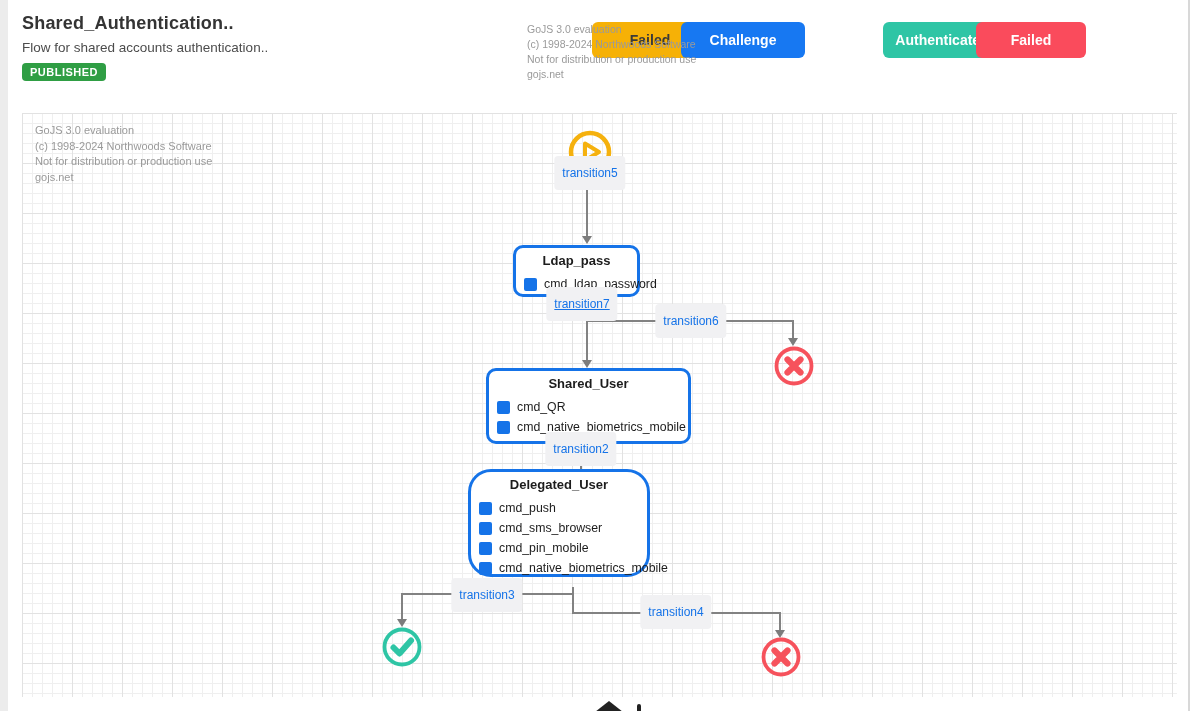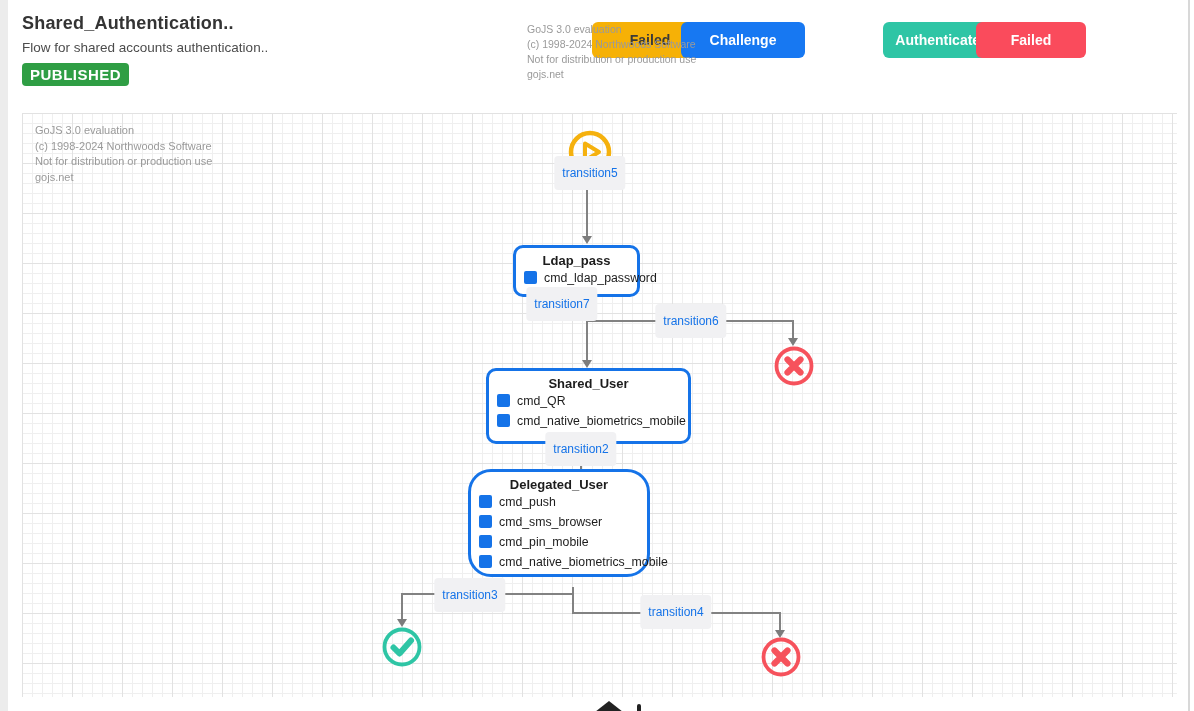--- a/index.html
+++ b/index.html
@@ -8,21 +8,21 @@
   #page { position:relative; width:1194px; height:711px; background:#fff; }
 
   
   .left-strip { position:absolute; left:0; top:0; width:8px; height:711px; background:#ececec; }
   .right-line { position:absolute; left:1188px; top:0; width:2px; height:711px; background:#d8d8d8; }
 
   
   .hdr-title { position:absolute; left:22px; top:13px; font-size:18px; font-weight:bold; color:#343434; letter-spacing:.2px; }
   .hdr-sub { position:absolute; left:22px; top:40px; font-size:13.5px; color:#4c4c4c; }
   .hdr-badge { position:absolute; left:22px; top:63px; background:#2f9e44; color:#fff;
-    font-size:15px; font-weight:bold; padding:3px 8px; border-radius:4px; letter-spacing:.5px; }
+    font-size:11px; font-weight:bold; padding:3px 8px; border-radius:4px; letter-spacing:.5px; }
 
   .pal-btn { position:absolute; top:22px; height:36px; border:none; border-radius:6px;
     font-family:"Liberation Sans", sans-serif; font-size:14px; font-weight:bold; cursor:pointer; }
   #btn-start { left:592px; width:116px; background:#f6b106; color:#3a3a3a; }
   #btn-challenge { left:681px; width:124px; background:#1778f2; color:#fff; }
   #btn-authenticated { left:851px; width:118px; background:#2ec5a5; color:#fff;margin-left:32px; }
   #btn-failed { left:976px; width:110px; background:#fa4b5c; color:#fff; }
 
   .wm { position:absolute; color:#9a9a9a; font-size:10.5px; line-height:15px; z-index:9; pointer-events:none; }
   #wm-header { left:527px; top:22px; }
@@ -40,21 +40,21 @@
   .edge { position:absolute; background:#828282; z-index:1; }
   .arrow-down { position:absolute; width:0; height:0; z-index:1;
     border-left:5px solid transparent; border-right:5px solid transparent; border-top:8px solid #7c7c7c; }
 
   .tlabel { position:absolute; transform:translate(-50%,-50%); background:#f1f1f3; color:#1573e8;
     font-size:12px; padding:10px 8px; border-radius:4px; white-space:nowrap; z-index:5; cursor:pointer; }
 
   .node { position:absolute; background:#fff; border:3px solid #1573e8; border-radius:10px;
     padding:5px 8px 4px 8px; z-index:4; cursor:pointer; }
   .node-title { font-size:13px; font-weight:bold; color:#1c1c1c; text-align:center; margin-bottom:3px; white-space:nowrap; }
-  .node-item { display:flex; align-items:flex-start; height:20px; font-size:12.3px; color:#1c1c1c; white-space:nowrap; }
+  .node-item { display:flex; align-items:flex-end; height:20px; font-size:12.3px; color:#1c1c1c; white-space:nowrap; }
   .node-item .sq { width:13px; height:13px; background:#1573e8; border-radius:2px; margin-right:7px; flex:none; }
 
   .dicon { position:absolute; z-index:4; cursor:pointer; }
 
   
   .bottom-shape-a { position:absolute; left:595px; top:701px; width:0; height:0;
     border-left:14px solid transparent; border-right:14px solid transparent; border-bottom:11px solid #222; }
   .bottom-shape-b { position:absolute; left:637px; top:704px; width:4px; height:8px; background:#222; border-radius:2px 2px 0 0; }
 </style>
 </head>
@@ -98,21 +98,21 @@
     <div class="arrow-down" style="left:560px; top:123px;"></div>
 
     <div class="node" style="left:491px; top:132px; width:127px; height:52px;">
       <div class="node-title">Ldap_pass</div>
       <div class="node-item">
         <span class="sq"></span>
         <span>cmd_ldap_password</span>
       </div>
     </div>
 
-    <div class="tlabel" style="left:540px; top:191px;">transition7</div>
+    <div class="tlabel" style="left:560px; top:191px;text-decoration:underline;">transition7</div>
 
     <div class="edge" style="left:564px; top:197px; width:2px; height:50px;"></div>
     <div class="arrow-down" style="left:560px; top:247px;"></div>
     <div class="edge" style="left:565px; top:207px; width:206px; height:2px;"></div>
     <div class="edge" style="left:770px; top:207px; width:2px; height:18px;"></div>
     <div class="arrow-down" style="left:766px; top:225px;"></div>
     <div class="tlabel" style="left:669px; top:208px;">transition6</div>
 
     <svg class="dicon" style="left:750px; top:231px;" width="44" height="44" viewBox="0 0 44 44">
       <circle cx="22" cy="22" r="17.5" fill="none" stroke="#f6525c" stroke-width="3.8"></circle>
@@ -152,21 +152,21 @@
       <div class="node-item">
         <span class="sq"></span>
         <span>cmd_native_biometrics_mobile</span>
       </div>
     </div>
 
     <div class="edge" style="left:550px; top:474px; width:2px; height:8px;"></div>
     <div class="edge" style="left:380px; top:480px; width:171px; height:2px;"></div>
     <div class="edge" style="left:379px; top:480px; width:2px; height:27px;"></div>
     <div class="arrow-down" style="left:375px; top:506px;"></div>
-    <div class="tlabel" style="left:448px; top:482px;">transition3</div>
+    <div class="tlabel" style="left:465px; top:482px;">transition3</div>
 
     <div class="edge" style="left:550px; top:474px; width:2px; height:27px;"></div>
     <div class="edge" style="left:551px; top:499px; width:207px; height:2px;"></div>
     <div class="edge" style="left:757px; top:499px; width:2px; height:19px;"></div>
     <div class="arrow-down" style="left:753px; top:517px;"></div>
     <div class="tlabel" style="left:654px; top:499px;">transition4</div>
 
     <svg class="dicon" style="left:358px; top:512px;" width="44" height="44" viewBox="0 0 44 44">
       <circle cx="22" cy="22" r="17.5" fill="none" stroke="#2ec5a5" stroke-width="3.8"></circle>
       <path d="M13.5 22.5 L19.5 28.5 L31 15.5" fill="none" stroke="#2ec5a5" stroke-width="6" stroke-linecap="round" stroke-linejoin="round"></path>

